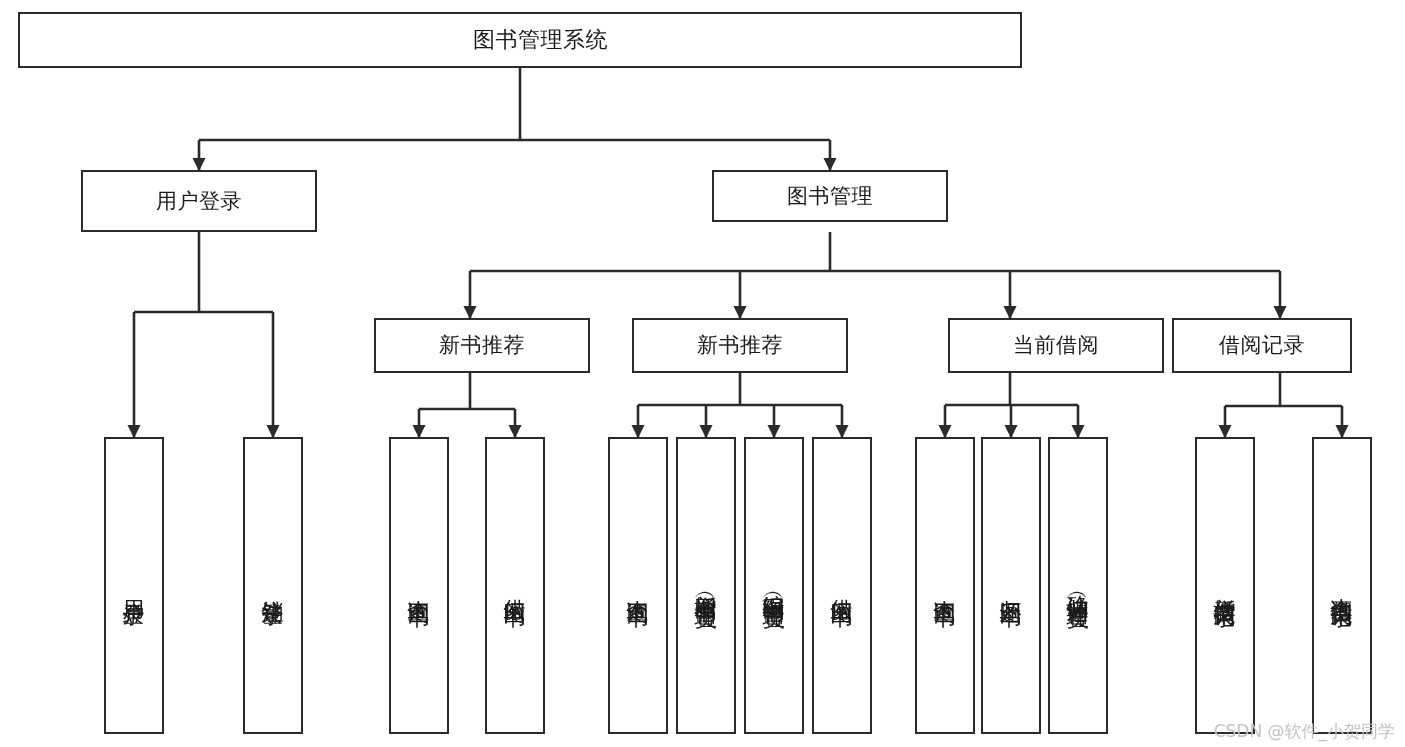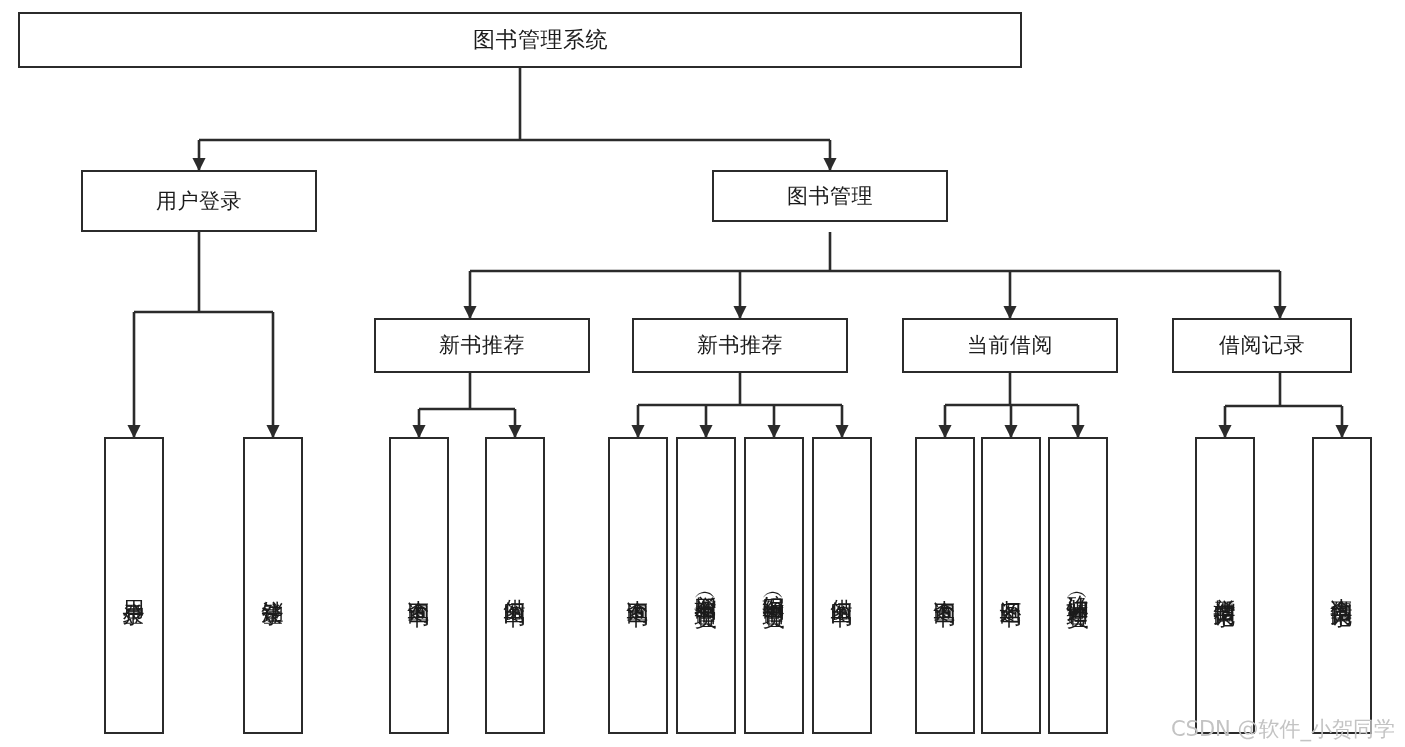--- a/index.html
+++ b/index.html
@@ -60,21 +60,21 @@
     text-orientation: upright;
     font-size: 22px;
     line-height: 1.05;
     letter-spacing: 2px;
     white-space: nowrap;
   }
   #watermark {
     position: absolute;
     right: 10px;
     bottom: 4px;
-    font-size: 21px;
+    font-size: 17px;
     color: #c3c3c3;
     z-index: 5;
     white-space: nowrap;
     user-select: none;
   }
 </style>
 </head>
 <body>
 
 <div id="diagram-root">
@@ -139,21 +139,21 @@
   <div class="node horiz" style="left:712px; top:170px; width:236px; height:52px;">
     <span class="node-label">图书管理</span>
   </div>
 
   <div class="node horiz" style="left:362px; top:318px; width:216px; height:55px;margin-left:12px;">
     <span class="node-label">新书推荐</span>
   </div>
   <div class="node horiz" style="left:632px; top:318px; width:216px; height:55px;">
     <span class="node-label">新书推荐</span>
   </div>
-  <div class="node horiz" style="left:902px; top:318px; width:216px; height:55px;">
+  <div class="node horiz" style="left:948px; top:318px; width:216px; height:55px;">
     <span class="node-label">当前借阅</span>
   </div>
   <div class="node horiz" style="left:1172px; top:318px; width:180px; height:55px;">
     <span class="node-label">借阅记录</span>
   </div>
 
   <div class="node vert" style="left:104px; top:437px; width:60px; height:297px;">
     <span class="node-label">用户登录</span>
   </div>
   <div class="node vert" style="left:243px; top:437px; width:60px; height:297px;">

